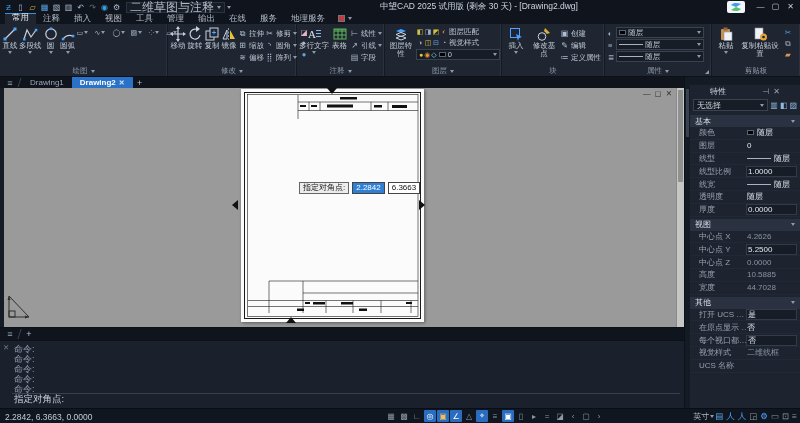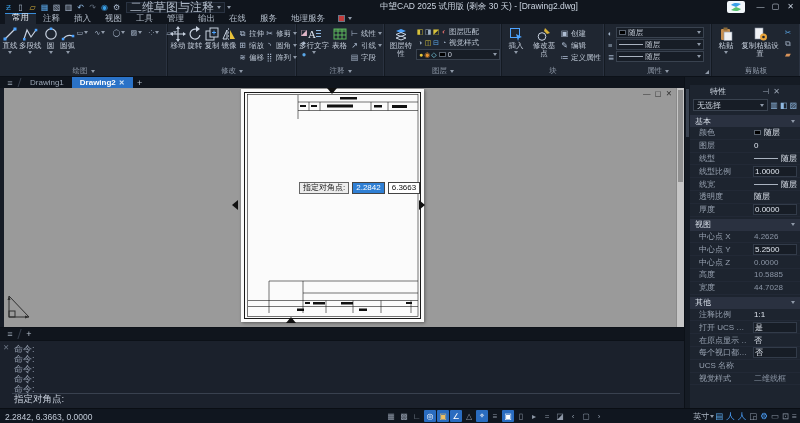--- a/index.html
+++ b/index.html
@@ -103,21 +103,21 @@
   .p-thumb{position:absolute;left:1px;width:3px;top:4px;height:48px;background:#39424f;}
   .p-inner{margin-left:5px;flex:1;display:flex;flex-direction:column;}
   .p-header{height:13px;display:flex;align-items:center;padding:0 20px;color:#d2dae5;gap:4px;}
   .p-header .t{flex:1;}
   .p-hic{color:#9aa5b4;font-size:8px;}
   .p-selrow{display:flex;align-items:center;gap:2px;padding:1px 3px 2px 3px;}
   .p-select{flex:1;height:12px;border:1px solid #39424f;background:#171d26;display:flex;align-items:center;justify-content:space-between;padding:0 3px;color:#cfd7e2;}
   .p-tool{color:#8fb8e0;font-size:8px;}
   .p-sec{height:12px;background:#2a3140;display:flex;align-items:center;padding:0 5px;margin-top:2px;color:#d8dfe9;}
   .p-sec .t{flex:1;}
-  .p-row{height:12.8px;display:flex;align-items:center;padding:0 3px 0 9px;border-bottom:1px solid #222936;gap:7px;}
+  .p-row{height:12.8px;display:flex;align-items:center;padding:0 3px 0 9px;border-bottom:1px solid #222936;}
   .p-label{width:47px;color:#96a0af;white-space:nowrap;overflow:hidden;flex:none;}
   .p-val{flex:1;display:flex;align-items:center;gap:3px;color:#dfe5ee;padding:0 1px;min-width:0;white-space:nowrap;}
   .p-val.muted{color:#8a94a4;}
   .p-val.boxed{border:1px solid #323b49;background:#171d26;height:11px;}
 </style>
 </head>
 <body>
 
 <div class="app">
 
@@ -712,42 +712,38 @@
         <div class="p-row">
             <span class="p-label">宽度</span>
             <span class="p-val muted">44.7028</span>
           </div>
 
         <div class="p-sec">
             <span class="t">其他</span>
             <span class="caret"></span>
           </div>
         <div class="p-row">
-            <span class="p-label">注释比例</span>
-            <span class="p-val">1:1</span>
-          </div>
-        <div class="p-row">
             <span class="p-label">打开 UCS …</span>
             <span class="p-val boxed">是</span>
           </div>
         <div class="p-row">
             <span class="p-label">在原点显示 …</span>
             <span class="p-val">否</span>
           </div>
         <div class="p-row">
             <span class="p-label">每个视口都…</span>
             <span class="p-val boxed">否</span>
           </div>
         <div class="p-row">
+            <span class="p-label">视觉样式</span>
+            <span class="p-val muted">二维线框</span>
+          </div>
+        <div class="p-row">
             <span class="p-label">UCS 名称</span>
             <span class="p-val"></span>
-          </div>
-        <div class="p-row">
-            <span class="p-label">视觉样式</span>
-            <span class="p-val muted">二维线框</span>
           </div>
       </div>
     </div>
   </div>
 
   <div style="position:relative;height:23px;background:#10161f;border-top:1px solid #0a0e14">
     <span style="position:absolute;left:5px;top:3px;font-size:8.5px;color:#c2cbd8">2.2842, 6.3663, 0.0000</span>
     <div style="position:absolute;left:385px;top:1px;display:flex;gap:1px">
       <span style="display:inline-flex;align-items:center;justify-content:center;width:12px;height:12px;font-size:8px;color:#8d97a6;border-radius:1px">▦</span>
         <span style="display:inline-flex;align-items:center;justify-content:center;width:12px;height:12px;font-size:8px;color:#8d97a6;border-radius:1px">▩</span>

